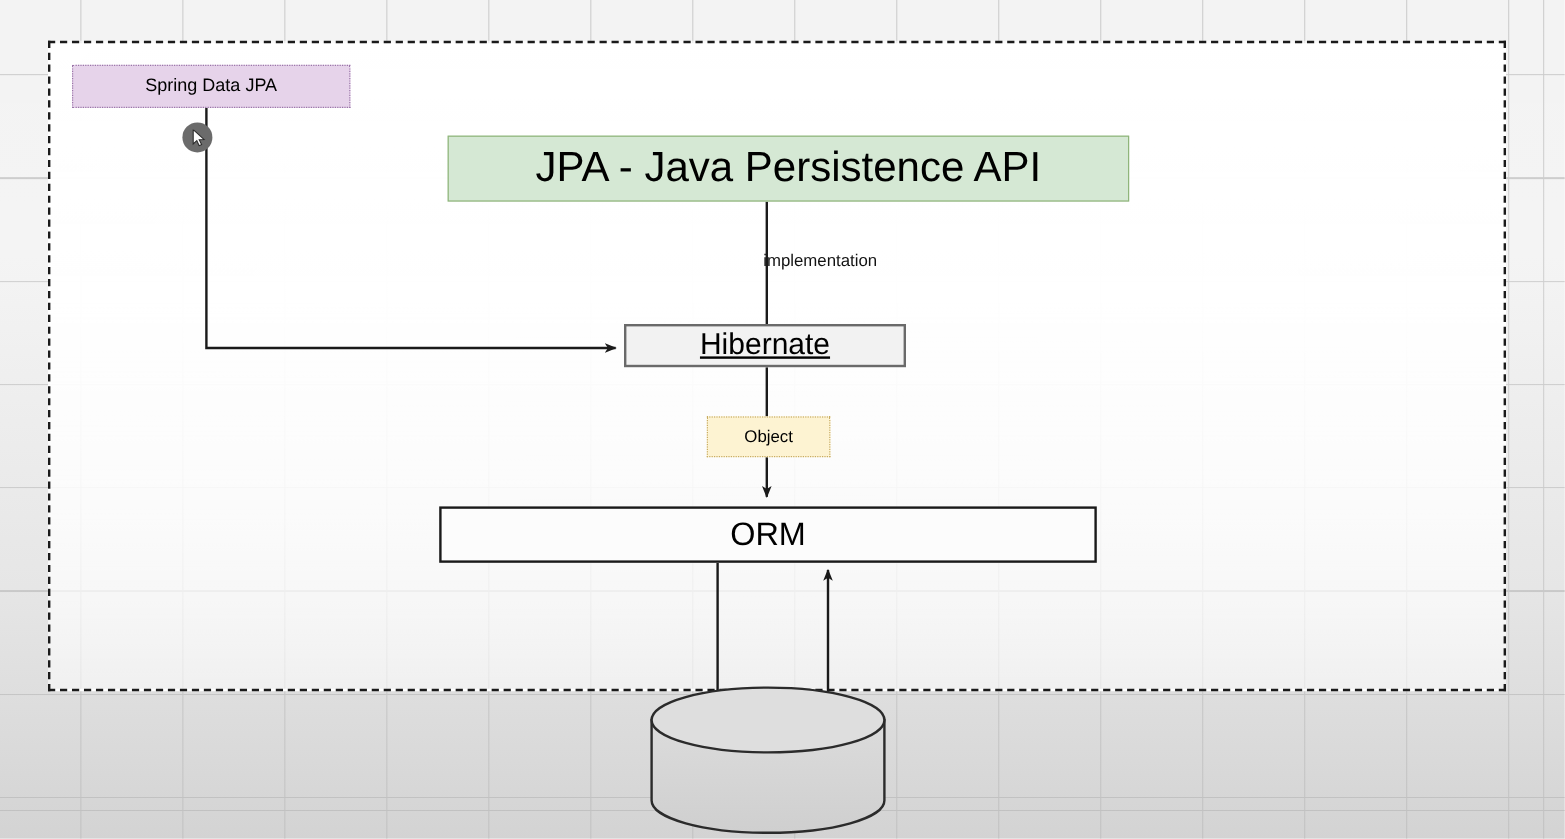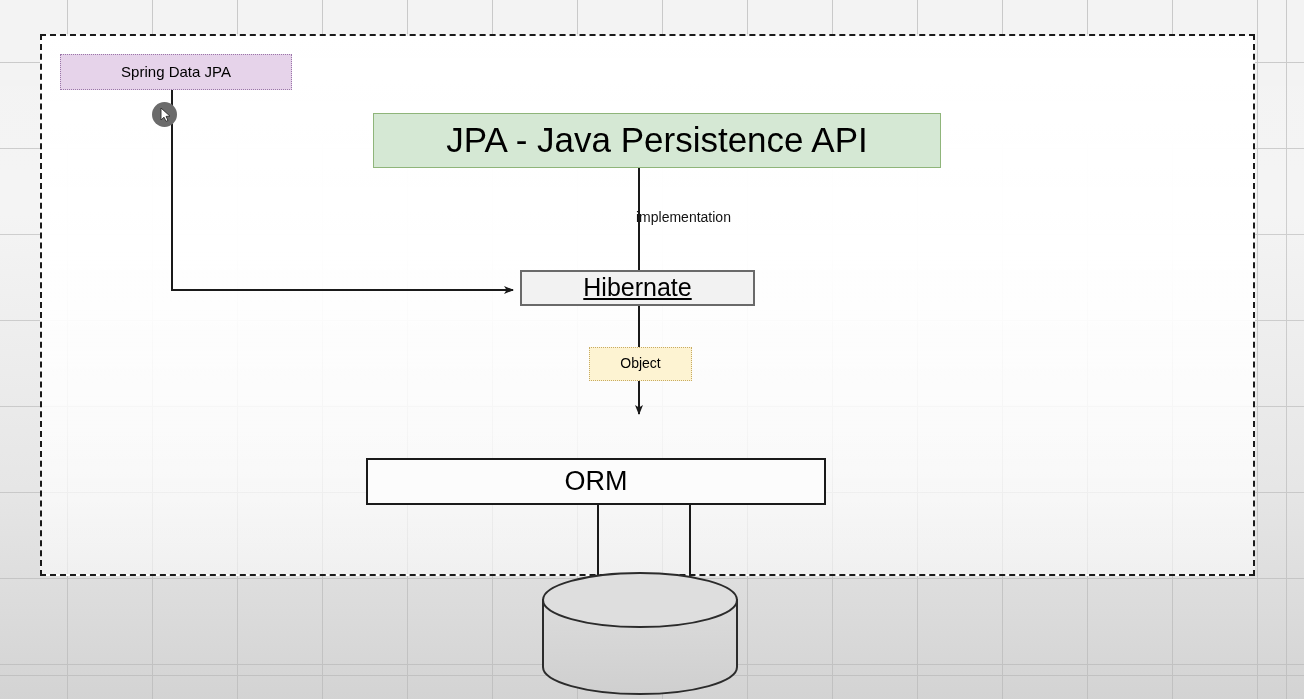--- a/index.html
+++ b/index.html
@@ -95,26 +95,25 @@
     width: 103px;
     height: 34px;
     background: #fdf3d2;
     border: 1px dotted #c7ab62;
     font-size: 14px;
   }
 
   .node-orm {
     left: 366px;
     top: 422px;
-    width: 460px;
+    width: 548px;
     height: 47px;
     background: #fcfcfc;
     border: 2px solid #1a1a1a;
     font-size: 27px;
-    margin-top: 36px;
   }
 
   
   .edge-label {
     position: absolute;
     font-size: 14px;
     color: #121212;
     white-space: nowrap;
   }
   .label-implementation {

